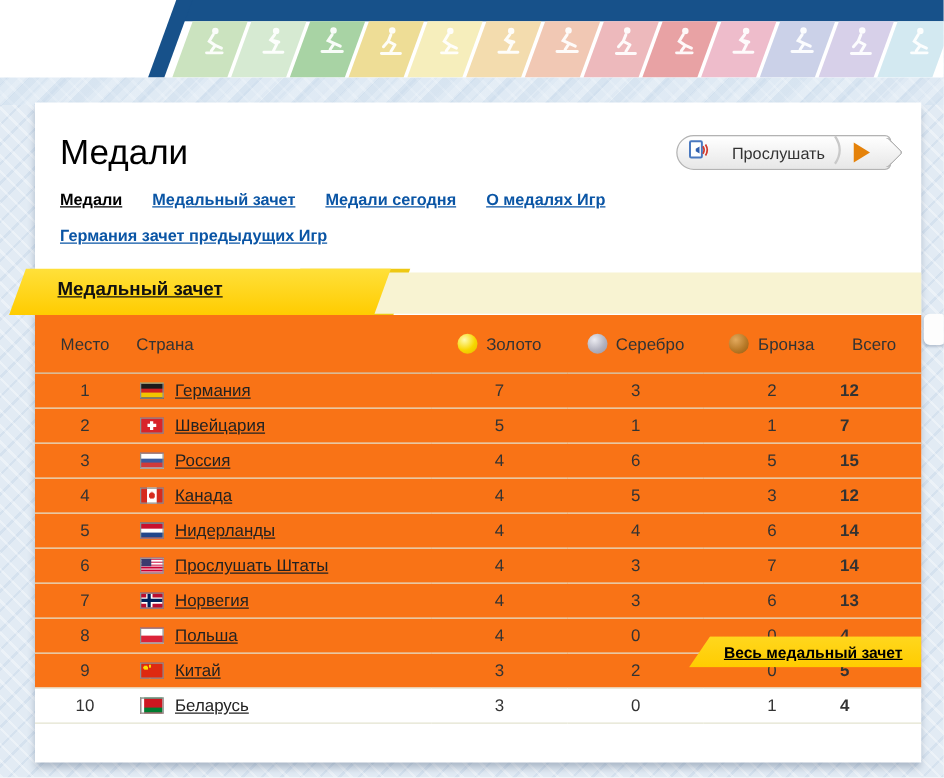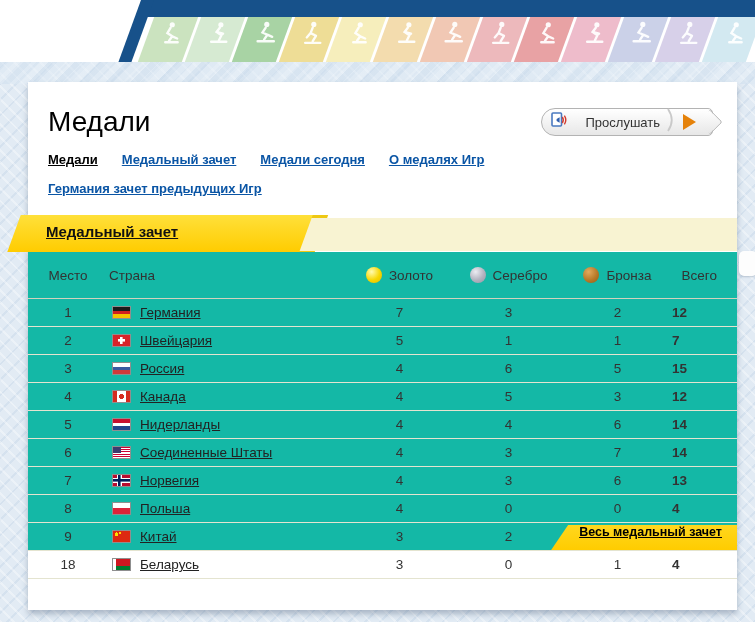--- a/index.html
+++ b/index.html
@@ -58,21 +58,21 @@
 
   
   .ribbon-strip{position:absolute;left:262px;right:0;top:136px;height:33px;background:#f8f3d2;}
   .ribbon-fold{position:absolute;left:204px;top:133px;width:88px;height:45px;background:#eec813;transform:skewX(-20deg);}
   .ribbon-main{position:absolute;left:-14px;top:133px;width:292px;height:37px;
     background:linear-gradient(#ffe03a,#fc0);transform:skewX(-20deg);}
   .ribbon-label{position:absolute;left:18px;top:141px;font-size:15px;font-weight:bold;color:#111;
     text-decoration:underline;cursor:pointer;z-index:2;}
 
   
-  .panel{position:absolute;left:0;right:0;top:170px;height:298px;background:#14b8a6;}
+  .panel{position:absolute;left:0;right:0;top:170px;height:298px;background:#f97316;}
   table.medals{width:100%;border-collapse:collapse;table-layout:fixed;}
   table.medals th{font-weight:normal;font-size:13.5px;color:#333;height:44px;border-bottom:1px solid #d2d2bd;}
   table.medals td{font-size:13.5px;color:#333;height:27px;border-bottom:1px solid #e4e4d0;padding:0;}
   col.c-place{width:80px;} col.c-gold,col.c-silver,col.c-bronze{width:109px;} col.c-total{width:65px;}
   .th-left{text-align:left;}
   .th-legend{text-align:center;}
   .legend-wrap{display:flex;align-items:center;justify-content:center;gap:7px;}
   .medal{width:16px;height:16px;border-radius:50%;flex:none;}
   .medal-gold{background:radial-gradient(circle at 35% 30%,#fffbb0,#f7d600 55%,#e3ba00);}
   .medal-silver{background:radial-gradient(circle at 35% 30%,#ececf2,#b2b2bf 55%,#9595a4);}
@@ -105,21 +105,21 @@
       linear-gradient(#fff,#fff) 0 3px/100% 5px no-repeat,#ba0c2f;}
   .flag-poland{background:linear-gradient(180deg,#fff 0 50%,#dc2339 50% 100%);}
   .flag-china{background:
       radial-gradient(circle 1.9px at 3.6px 3.2px,#ffde00 95%,rgba(0,0,0,0)),
       radial-gradient(circle 1px at 7px 2px,#ffde00 95%,rgba(0,0,0,0)),#de2910;}
   .flag-belarus{background:
       linear-gradient(90deg,#fff 0 2.6px,rgba(0,0,0,0) 2.6px),
       linear-gradient(180deg,#ce1720 0 64%,#007c30 64% 100%);}
 
   
-  .footer-banner{position:absolute;right:0;bottom:0;height:25px;display:flex;align-items:flex-start;
+  .footer-banner{position:absolute;right:0;bottom:16px;height:25px;display:flex;align-items:center;
     padding:0 15px 0 28px;background:linear-gradient(#ffd71e,#fc0);
     clip-path:polygon(17px 0,100% 0,100% 100%,0 100%);}
   .footer-link{font-size:12.5px;font-weight:bold;color:#000;text-decoration:underline;cursor:pointer;white-space:nowrap;}
 
   
   .corner-tab{position:absolute;left:739px;top:251px;width:18px;height:25px;background:#fdfdfd;border-radius:5px;box-shadow:0 1px 2px rgba(80,100,130,.3);}
 </style>
 </head>
 <body>
 
@@ -346,21 +346,21 @@
             <td class="td-num">4</td>
             <td class="td-num">4</td>
             <td class="td-num">6</td>
             <td class="td-total">14</td>
           </tr>
           <tr>
             <td class="td-place">6</td>
             <td>
               <span class="country-cell">
                 <span class="flag flag-usa"></span>
-                <a class="country-link">Соединенные Штаты</a>
+                <a class="country-link">Прослушать Штаты</a>
               </span>
             </td>
             <td class="td-num">4</td>
             <td class="td-num">3</td>
             <td class="td-num">7</td>
             <td class="td-total">14</td>
           </tr>
           <tr>
             <td class="td-place">7</td>
             <td>
@@ -394,21 +394,21 @@
                 <span class="flag flag-china"></span>
                 <a class="country-link">Китай</a>
               </span>
             </td>
             <td class="td-num">3</td>
             <td class="td-num">2</td>
             <td class="td-num">0</td>
             <td class="td-total">5</td>
           </tr>
           <tr>
-            <td class="td-place">18</td>
+            <td class="td-place">10</td>
             <td>
               <span class="country-cell">
                 <span class="flag flag-belarus"></span>
                 <a class="country-link">Беларусь</a>
               </span>
             </td>
             <td class="td-num">3</td>
             <td class="td-num">0</td>
             <td class="td-num">1</td>
             <td class="td-total">4</td>

